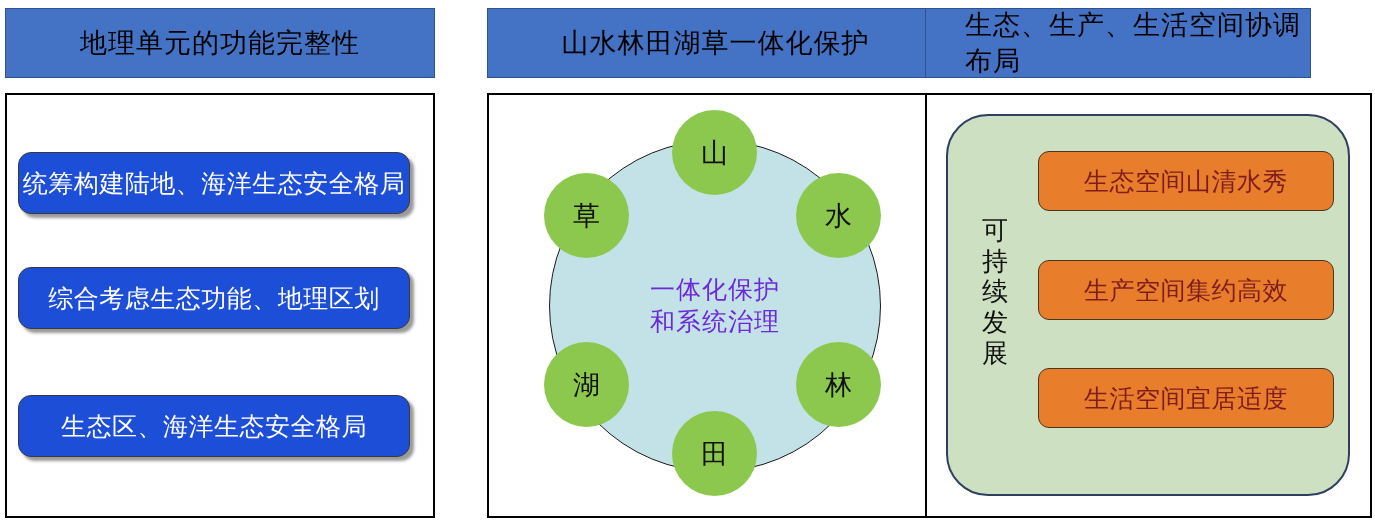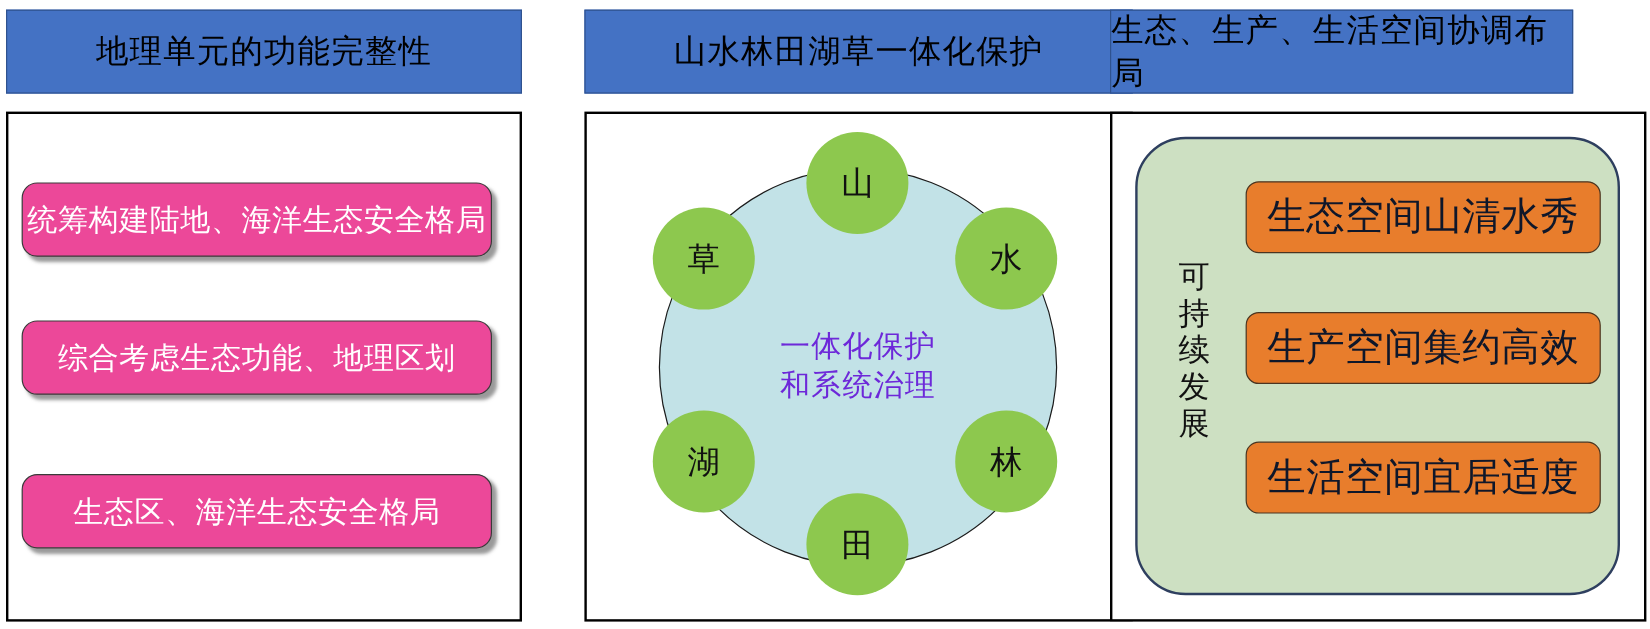--- a/index.html
+++ b/index.html
@@ -19,21 +19,21 @@
   .body{position:absolute;left:0;top:93px;height:425px;
         background:#ffffff;border:2px solid #000000;
         box-sizing:border-box;}
 
   
   #p1{left:5px;width:430px;}
   #p1 .hdr{width:430px;}
   #p1 .body{width:430px;}
 
   .cyanbox{position:absolute;left:11px;width:392px;height:62px;
-           background:#ec4899;border:1.5px solid #3A3A3A;
+           background:#1d4ed8;border:1.5px solid #3A3A3A;
            border-radius:13px;
            box-shadow:4px 4px 3px rgba(120,120,120,0.75);
            display:flex;align-items:center;justify-content:center;
            color:#ffffff;font-size:25px;box-sizing:border-box;
            letter-spacing:0.5px;text-align:right;}
   .cyanbox.b0{top:57px;}
   .cyanbox.b1{top:172px;}
   .cyanbox.b2{top:300px;}
 
   
@@ -51,38 +51,38 @@
   .bigcircle .ctxt{font-size:25px;color:#6d28d9;line-height:1.30;
                    text-align:center;letter-spacing:1px;}
 
   .nodecircle{position:absolute;border-radius:50%;
               background:#8DC84E;
               display:flex;align-items:center;justify-content:center;
               color:#111111;font-size:27px;}
 
   
   #p3{left:925px;width:447px;}
-  #p3 .hdr{width:386px;}
+  #p3 .hdr{width:386px;padding-left:39px;}
   #p3 .body{width:447px;}
 
   .greenpanel{position:absolute;left:19px;top:19px;
               width:404px;height:382px;
               background:#CDE0C2;border:2px solid #2E3F5F;
               border-radius:42px;box-sizing:border-box;}
 
   .vtext{position:absolute;left:28px;top:100px;width:38px;
          font-size:26px;color:#111111;line-height:1.18;
          text-align:center;letter-spacing:0;}
   .vtext span{display:block;}
 
   .orangebox{position:absolute;left:90px;width:296px;height:60px;
              background:#E87D2C;border:1.8px solid #4A3521;
              border-radius:11px;
              display:flex;align-items:center;justify-content:center;
-             color:#0f172a;font-size:32px;box-sizing:border-box;
+             color:#7f1d1d;font-size:25px;box-sizing:border-box;
              letter-spacing:0.5px;}
   .orangebox.o0{top:35px;}
   .orangebox.o1{top:144px;}
   .orangebox.o2{top:252px;}
 </style>
 </head>
 <body>
 
 <div class="panel" id="p1">
   <div class="hdr">地理单元的功能完整性</div>

